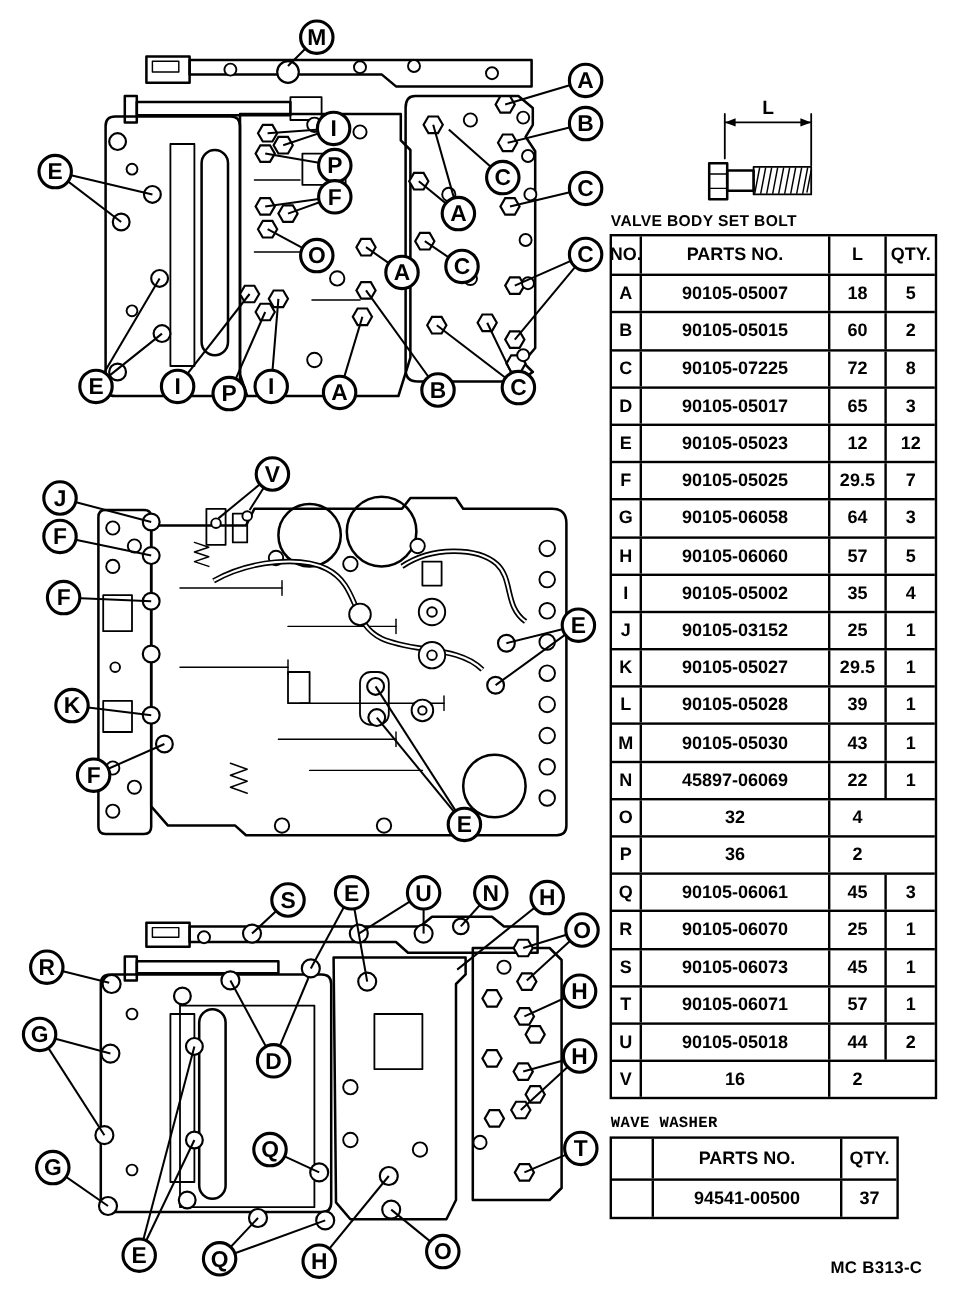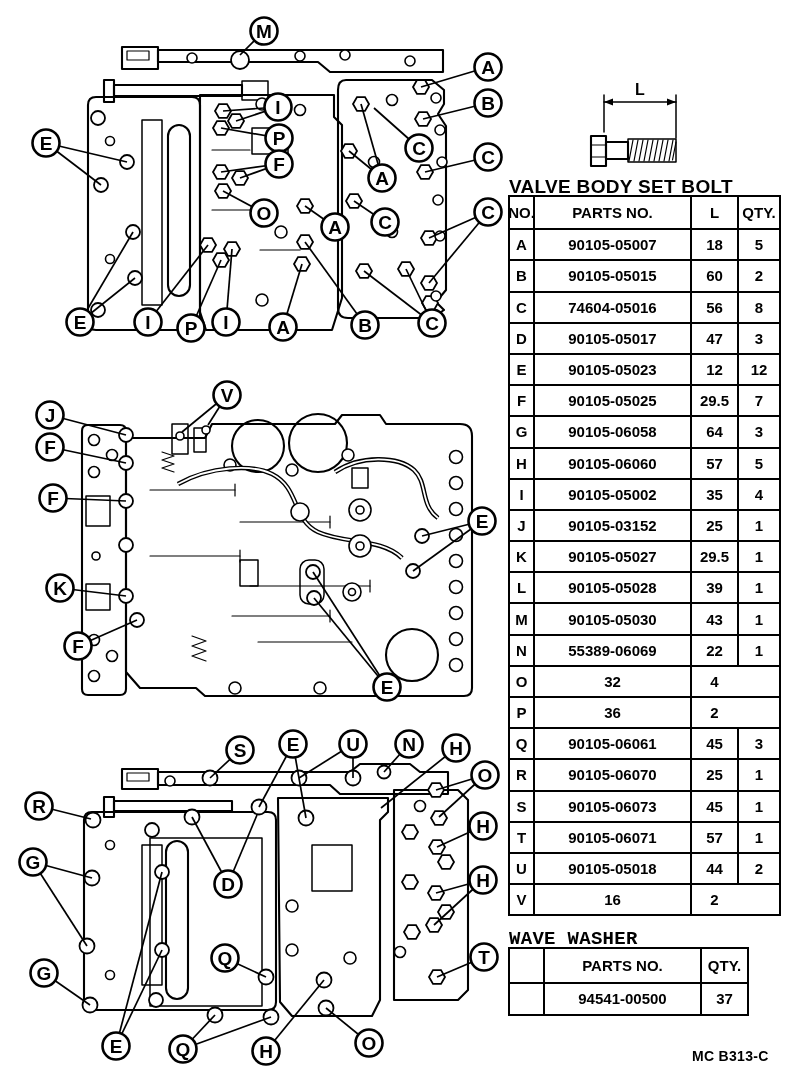--- a/index.html
+++ b/index.html
@@ -14,21 +14,21 @@
   .bolt{fill:#fff;stroke:#000;stroke-width:1.8;}
   .hole{fill:#fff;stroke:#000;stroke-width:1.6;}
   .pipe{stroke:#000;stroke-width:4.6;fill:none;}
   .pipein{stroke:#fff;stroke-width:1.8;fill:none;}
   .leader{stroke:#000;stroke-width:1.7;}
   .bubble{fill:#fff;stroke:#000;stroke-width:2.6;}
   .bubble-label{font:bold 19px "Liberation Sans","DejaVu Sans",sans-serif;text-anchor:middle;fill:#000;}
   .dim-label{font:bold 16px "Liberation Sans","DejaVu Sans",sans-serif;text-anchor:middle;fill:#000;}
   
   .panel{position:absolute;}
-  .tbl-title{font-weight:bold;font-size:19px;letter-spacing:.3px;white-space:nowrap;}
+  .tbl-title{font-weight:bold;font-size:13px;letter-spacing:.3px;white-space:nowrap;}
   .tbl{border:2.5px solid #000;background:#fff;display:inline-block;}
   .trow{display:flex;height:31.2px;box-sizing:border-box;border-top:2px solid #000;}
   .trow:first-child{border-top:none;}
   .tcell{box-sizing:border-box;border-left:2px solid #000;height:100%;
     display:flex;align-items:center;justify-content:center;
     font-weight:bold;font-size:15px;white-space:nowrap;}
   .tcell:first-child{border-left:none;}
   .main-tbl .tcell:nth-child(1){width:23px;}
   .main-tbl .tcell:nth-child(2){width:157px;}
   .main-tbl .tcell:nth-child(3){width:47px;}
@@ -543,28 +543,28 @@
       <div class="tcell">5</div>
     </div>
     <div class="trow">
       <div class="tcell">B</div>
       <div class="tcell">90105-05015</div>
       <div class="tcell">60</div>
       <div class="tcell">2</div>
     </div>
     <div class="trow">
       <div class="tcell">C</div>
-      <div class="tcell">74604-05016</div>
-      <div class="tcell">56</div>
+      <div class="tcell">90105-07225</div>
+      <div class="tcell">72</div>
       <div class="tcell">8</div>
     </div>
     <div class="trow">
       <div class="tcell">D</div>
       <div class="tcell">90105-05017</div>
-      <div class="tcell">47</div>
+      <div class="tcell">65</div>
       <div class="tcell">3</div>
     </div>
     <div class="trow">
       <div class="tcell">E</div>
       <div class="tcell">90105-05023</div>
       <div class="tcell">12</div>
       <div class="tcell">12</div>
     </div>
     <div class="trow">
       <div class="tcell">F</div>
@@ -609,21 +609,21 @@
       <div class="tcell">1</div>
     </div>
     <div class="trow">
       <div class="tcell">M</div>
       <div class="tcell">90105-05030</div>
       <div class="tcell">43</div>
       <div class="tcell">1</div>
     </div>
     <div class="trow">
       <div class="tcell">N</div>
-      <div class="tcell">55389-06069</div>
+      <div class="tcell">45897-06069</div>
       <div class="tcell">22</div>
       <div class="tcell">1</div>
     </div>
     <div class="trow">
       <div class="tcell">O</div>
       <div class="tcell">32</div>
       <div class="tcell">4</div>
     </div>
     <div class="trow">
       <div class="tcell">P</div>

